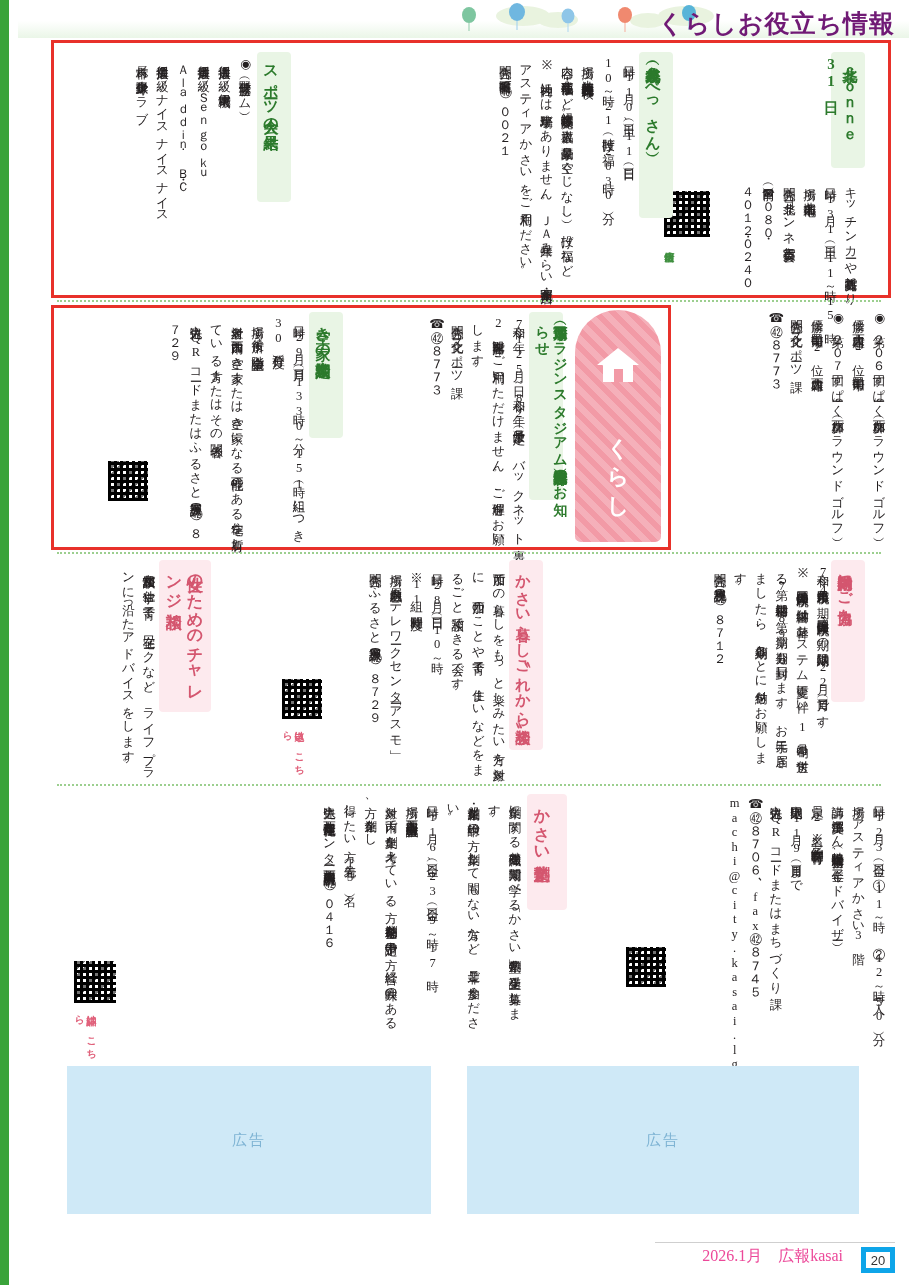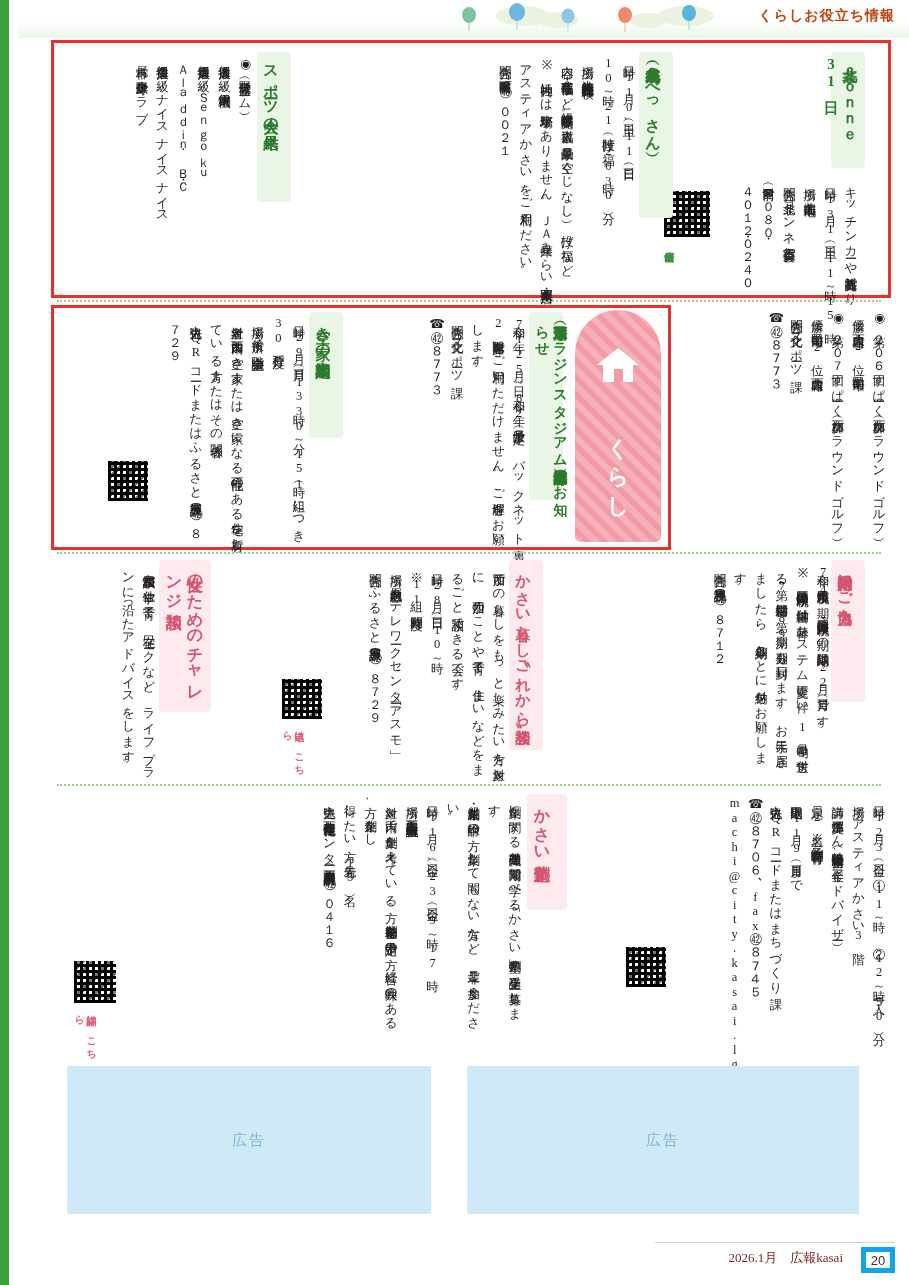--- a/index.html
+++ b/index.html
@@ -19,21 +19,21 @@
   .header {
     position: absolute; top: 0; left: 9px; right: 0; height: 38px;
     background: #e8f4e4;
   }
   .header-bar {
     position:absolute; top:0; left:0; right:0; height:38px;
     background: linear-gradient(to bottom, #ffffff 0%, #ffffff 55%, #eaf6e7 100%);
   }
   .header-title {
     position:absolute; right: 14px; top: 7px;
-    font-size: 14px; font-weight: bold; color:#c2410c;
+    font-size: 25px; font-weight: bold; color:#701a75;
     letter-spacing: 1px;
   }
   .cloud { position:absolute; background:#e9f3df; border-radius:50%; }
   .balloon { position:absolute; }
   
   .redbox {
     position: absolute; border: 3px solid #e8312a; pointer-events:none;
   }
   #redbox1 { left: 42px; top: 40px; width: 840px; height: 258px; }
   #redbox2 { left: 42px; top: 305px; width: 620px; height: 245px; }
@@ -113,21 +113,21 @@
   
   .ad {
     position:absolute; background:#cfe9f7; color:#7fb4d4;
     display:flex; align-items:center; justify-content:center;
     font-size:15px; letter-spacing:2px;
     font-family:Liberation Mono, monospace;
   }
   
   .footer-text{
     position:absolute; right: 66px; bottom: 18px;
-    font-size: 13px; color:#7f1d1d;
+    font-size: 16px; color:#ec4899;
     font-family:"Liberation Serif","DejaVu Serif",serif;
     text-align:right;
   }
   .pagenum{
     position:absolute; right: 14px; bottom: 12px;
     width: 34px; height: 26px; background:#fff;
     border:5px solid #0ea5e9;
     display:flex;align-items:center;justify-content:center;
     font-size:13px; color:#333;
   }

